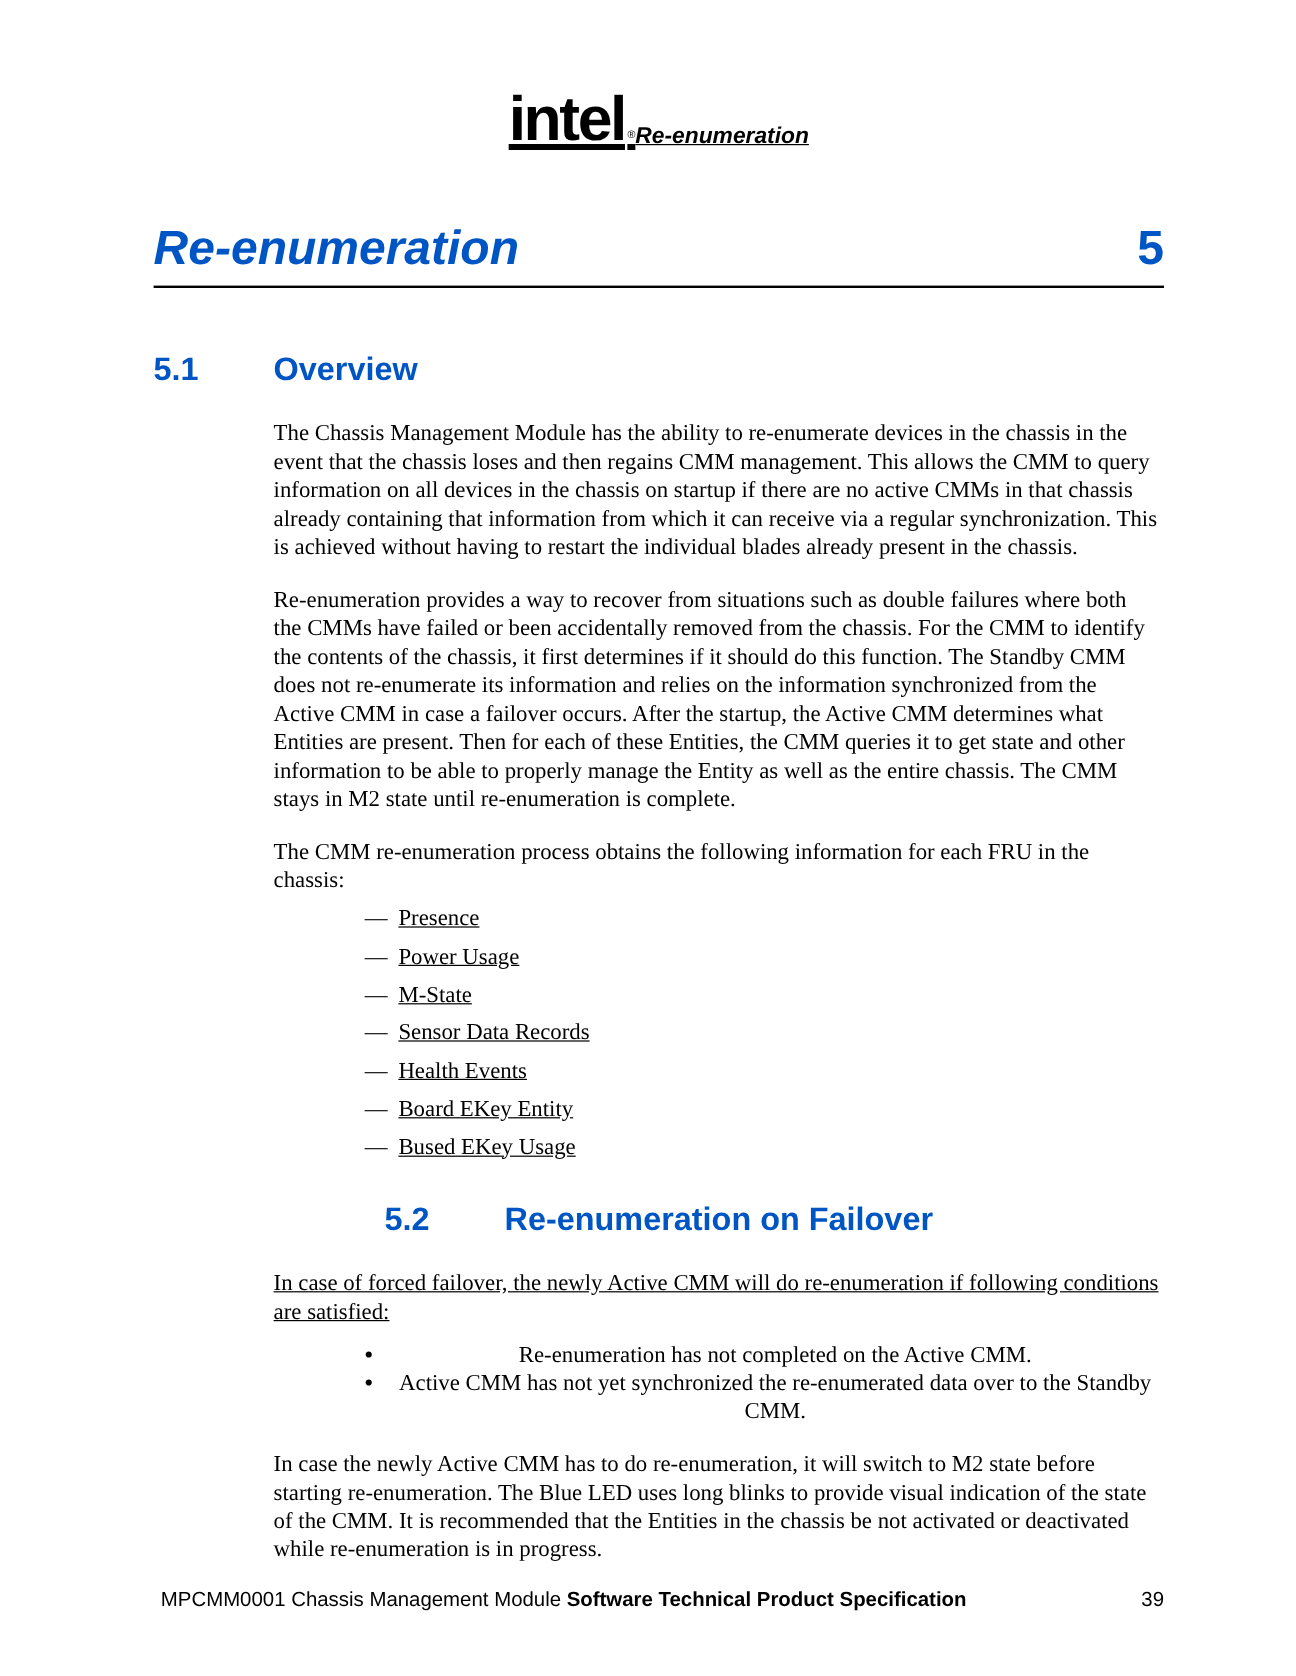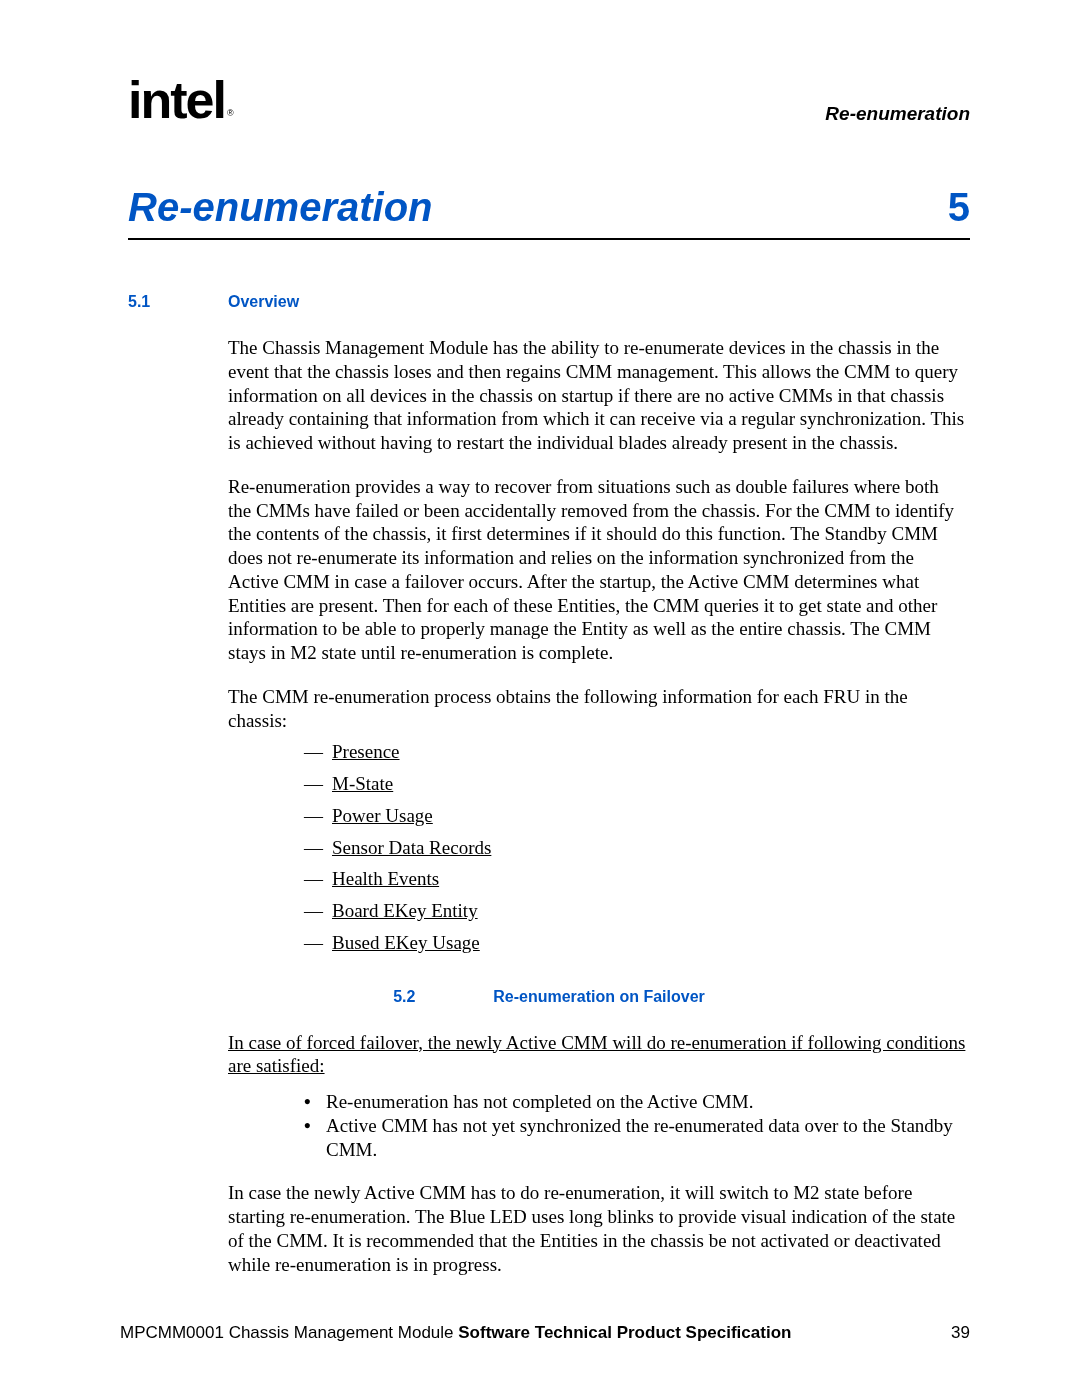--- a/index.html
+++ b/index.html
@@ -15,23 +15,24 @@
   }
   .page {
     position: relative;
     width: 1080px;
     height: 1397px;
     box-sizing: border-box;
     padding: 68px 110px 0 128px;
   }
   .header-row {
     display: flex;
-    justify-content: space-between;
+    justify-content: center;
     align-items: flex-end;
     height: 58px;
+    text-decoration: underline;
   }
   .logo {
     font-family: Arial, Helvetica, sans-serif;
     font-weight: 800;
     font-size: 52px;
     letter-spacing: -2px;
     line-height: 1;
     position: relative;
   }
   .logo-sub {
@@ -70,21 +71,21 @@
     font-size: 40px;
     color: #0055c4;
   }
   .section {
     display: flex;
     align-items: baseline;
     margin-top: 52px;
     gap: 54px;
     font-family: Arial, Helvetica, sans-serif;
     font-weight: 700;
-    font-size: 16px;
+    font-size: 27px;
     color: #0055c4;
   }
   .section-num { min-width: 46px; }
   .body-block {
     margin-left: 100px;
     margin-right: 4px;
     margin-top: 24px;
   }
   .para { margin-bottom: 20px; text-align: left; }
   .dash-list { margin: 2px 0 0 36px; }
@@ -99,31 +100,32 @@
     content: "—";
     position: absolute;
     left: 0;
   }
   .bullet-list { margin: 2px 0 20px 36px; }
   .bullet-list li {
     list-style: none;
     position: relative;
     margin: 0 0;
     padding-left: 22px;
+    text-align: center;
   }
   .bullet-list li::before {
     content: "•";
     position: absolute;
     left: 0;
     font-weight: bold;
   }
   .footer {
     position: absolute;
     bottom: 54px;
-    left: 120px;
+    left: 134px;
     right: 110px;
     display: flex;
     justify-content: space-between;
     font-family: Arial, Helvetica, sans-serif;
     font-size: 17px;
   }
   .footer-left { font-weight: 400; }
   .footer-left .bold { font-weight: 700; }
   .footer-right { font-weight: 400; }
 </style>
@@ -148,22 +150,22 @@
     <span class="section-num">5.1</span>
     <span>Overview</span>
   </div>
 
   <div class="body-block">
     <div class="para">The Chassis Management Module has the ability to re-enumerate devices in the chassis in the event that the chassis loses and then regains CMM management. This allows the CMM to query information on all devices in the chassis on startup if there are no active CMMs in that chassis already containing that information from which it can receive via a regular synchronization. This is achieved without having to restart the individual blades already present in the chassis.</div>
     <div class="para">Re-enumeration provides a way to recover from situations such as double failures where both the CMMs have failed or been accidentally removed from the chassis. For the CMM to identify the contents of the chassis, it first determines if it should do this function. The Standby CMM does not re-enumerate its information and relies on the information synchronized from the Active CMM in case a failover occurs. After the startup, the Active CMM determines what Entities are present. Then for each of these Entities, the CMM queries it to get state and other information to be able to properly manage the Entity as well as the entire chassis. The CMM stays in M2 state until re-enumeration is complete.</div>
     <div class="para" style="margin-bottom:8px;">The CMM re-enumeration process obtains the following information for each FRU in the chassis:</div>
     <ul class="dash-list">
       <li>Presence</li>
+      <li>Power Usage</li>
       <li>M-State</li>
-      <li>Power Usage</li>
       <li>Sensor Data Records</li>
       <li>Health Events</li>
       <li>Board EKey Entity</li>
       <li>Bused EKey Usage</li>
     </ul>
   </div>
 
   <div class="section" style="margin-top:32px;justify-content:center;">
     <span class="section-num">5.2</span>
     <span>Re-enumeration on Failover</span>

